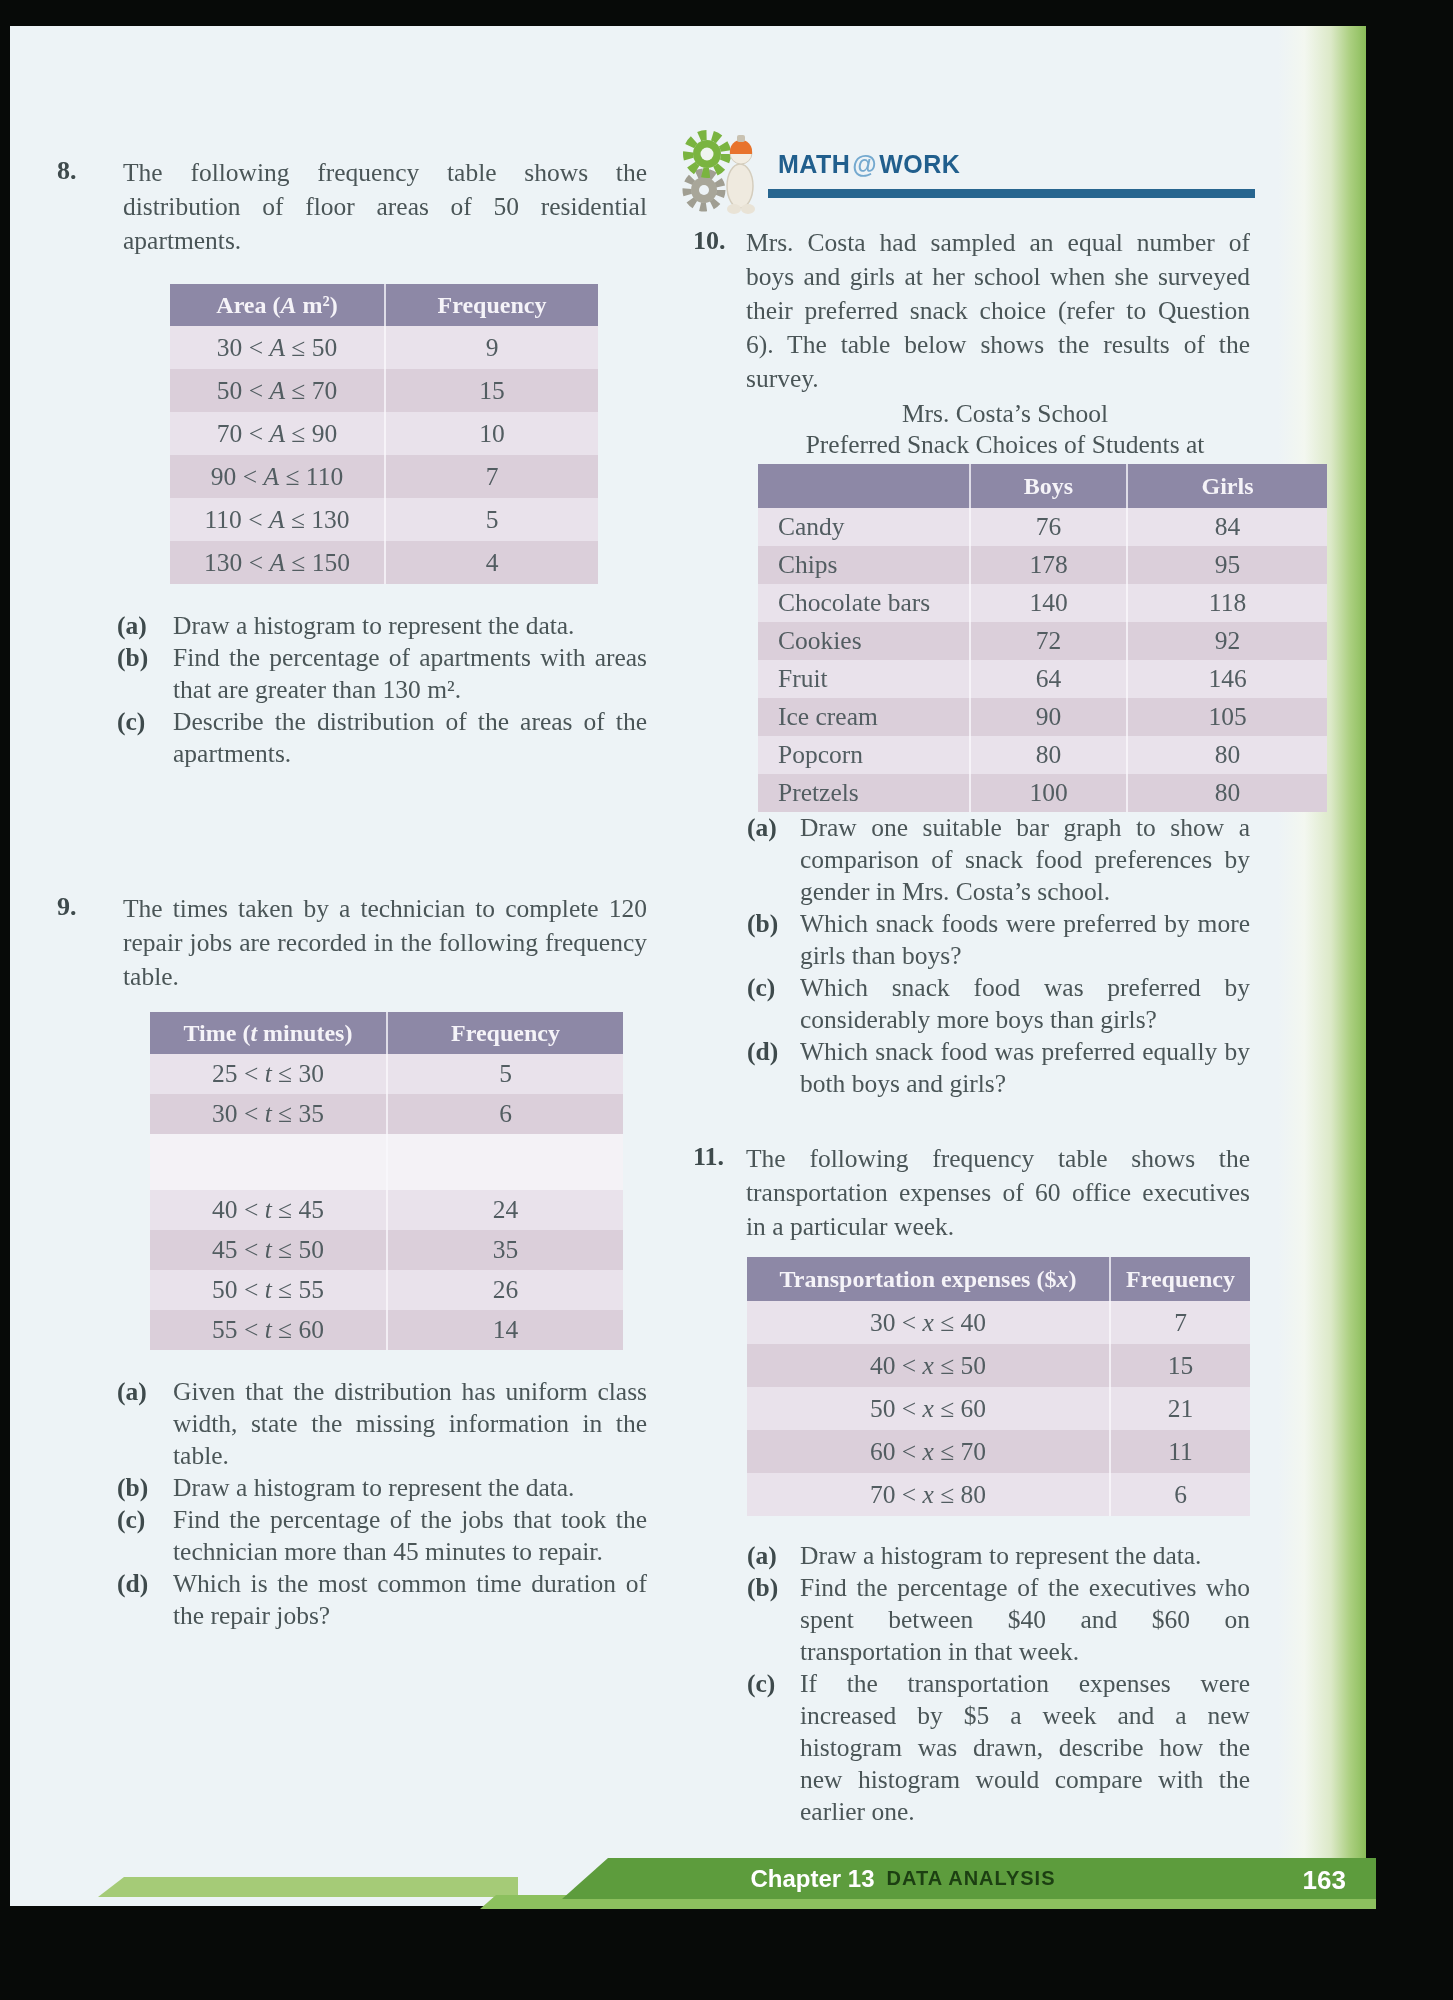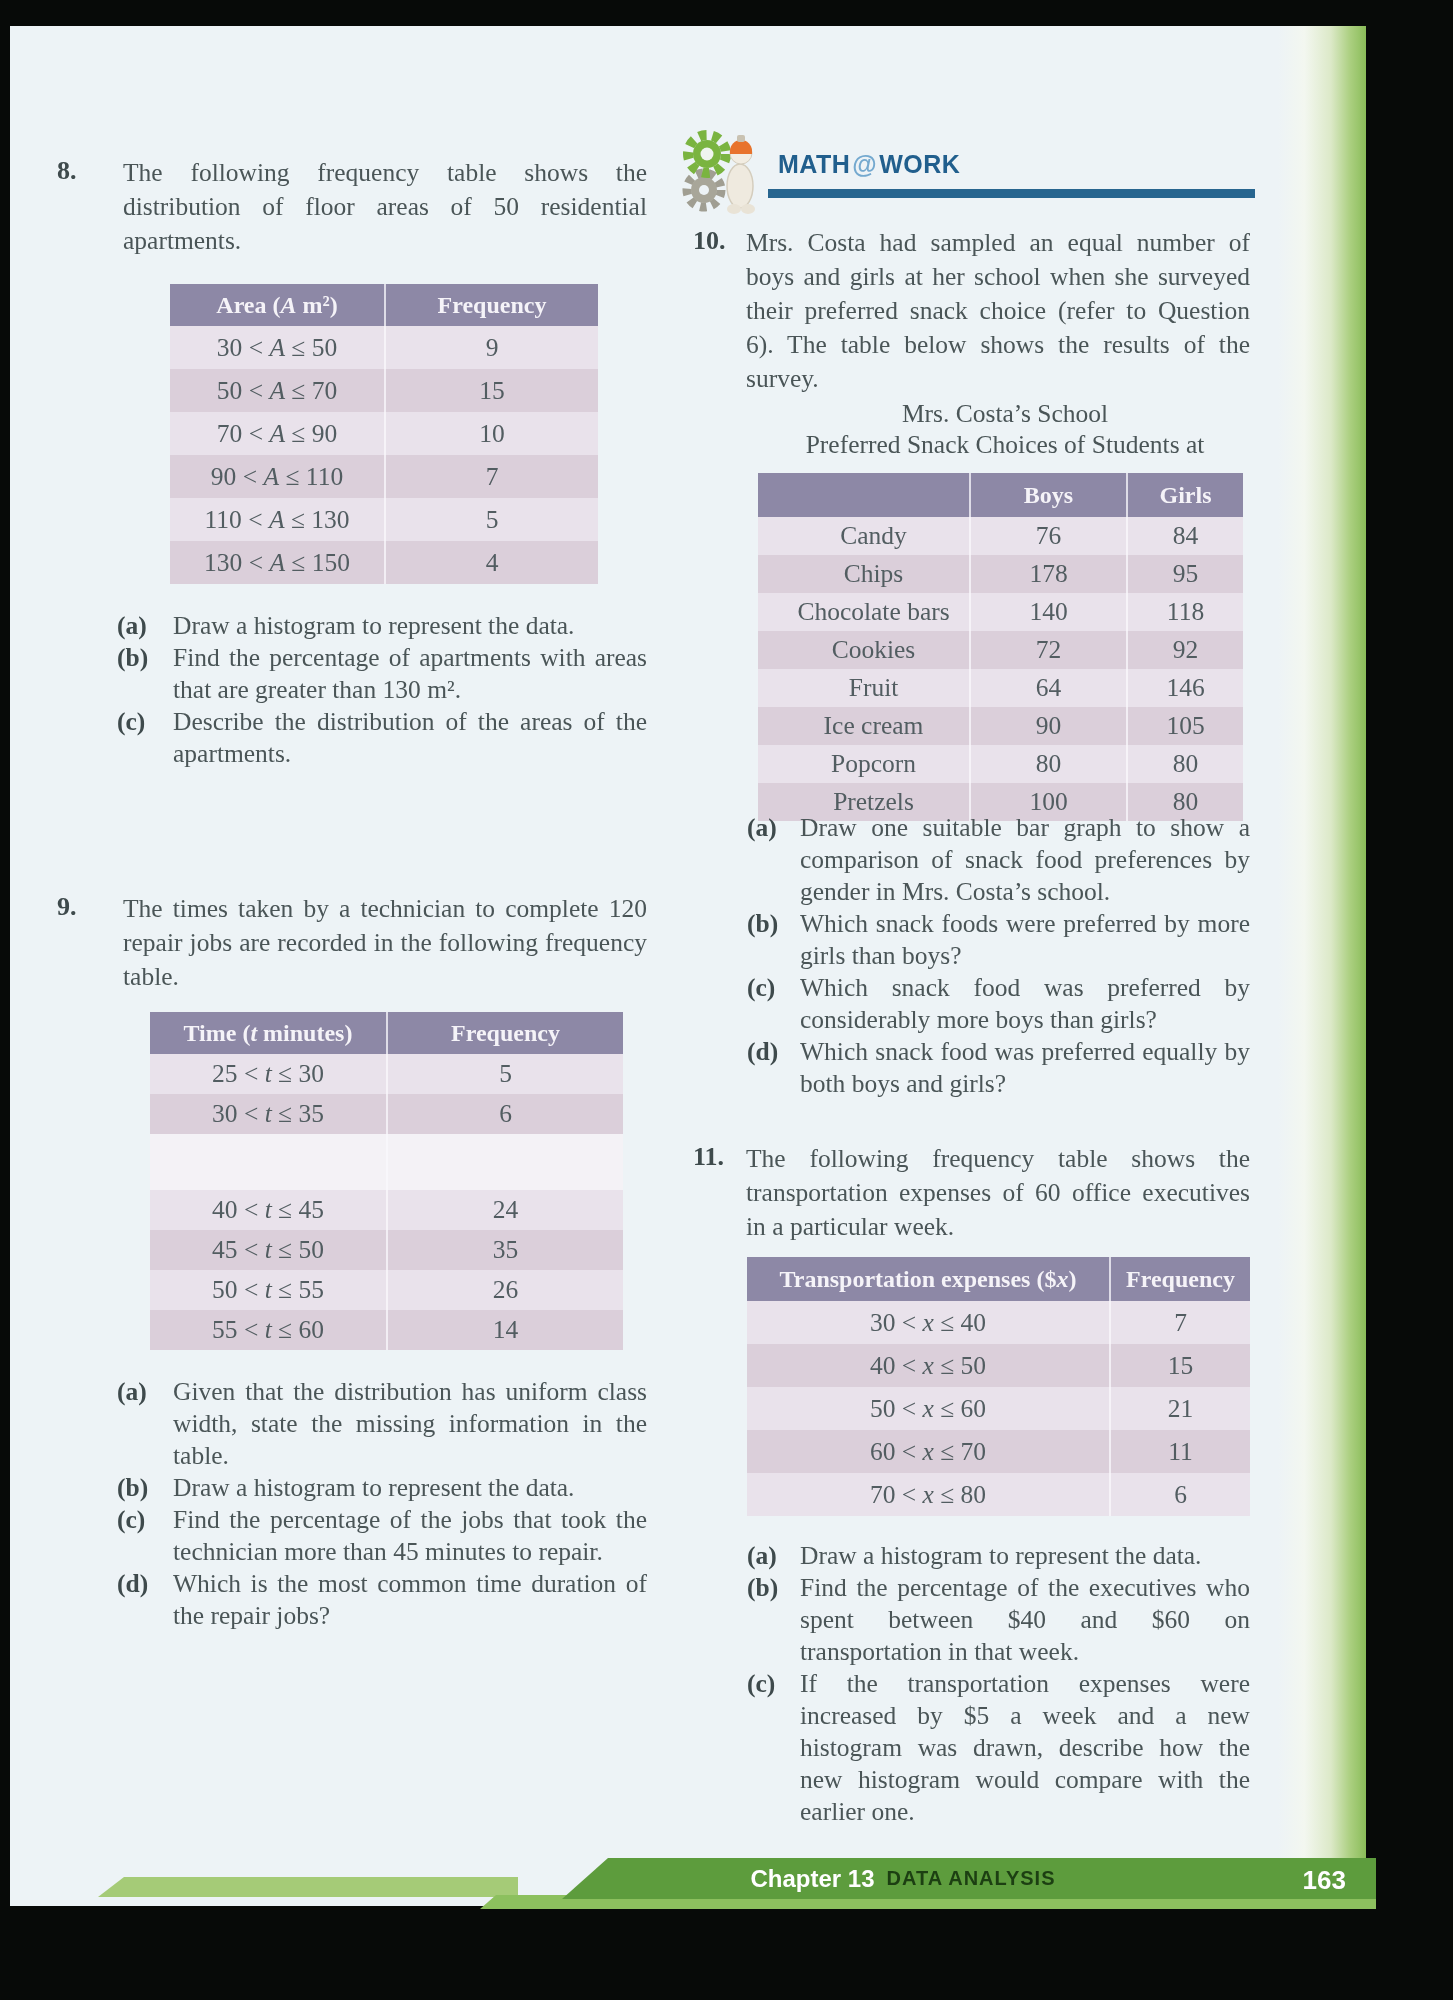--- a/index.html
+++ b/index.html
@@ -31,25 +31,25 @@
   .ftable tr.light td{background:#e9e2eb}
   .ftable tr.dark td{background:#dbcfda}
   .ftable tr.blank td{background:#f4f2f6}
   .t8{left:160px;top:258px;width:428px}
   .t8 th{height:42px}.t8 td{height:43px}
   .t8 th:first-child,.t8 td:first-child{width:215px}
   .t9{left:140px;top:986px;width:473px}
   .t9 th{height:42px}.t9 td{height:40px}
   .t9 th:first-child,.t9 td:first-child{width:237px}
   .t9 tr.blank td{height:56px}
-  .t10{left:748px;top:447px;width:485px}
+  .t10{left:748px;top:438px;width:569px}
   .t10 th{height:44px}.t10 td{height:38px}
   .t10 th:first-child,.t10 td:first-child{width:212px}
   .t10 th:nth-child(2),.t10 td:nth-child(2){width:157px}
-  .t10 td:first-child{text-align:center;padding-left:20px}
+  .t10 td:first-child{text-align:left;padding-left:20px}
   .t11{left:737px;top:1231px;width:503px}
   .t11 th{height:44px}.t11 td{height:43px}
   .t11 th:first-child,.t11 td:first-child{width:363px}
 
   
   .logo-gears{position:absolute;left:664px;top:98px;z-index:2}
   .logo-text{position:absolute;left:768px;top:124px;z-index:2;
         font-family:"Liberation Sans","DejaVu Sans",sans-serif;font-weight:700;font-size:25px;
         letter-spacing:.5px;color:var(--blue,#215f8d);white-space:nowrap}
   .lat{color:#74a9cf;padding:0 2px}

